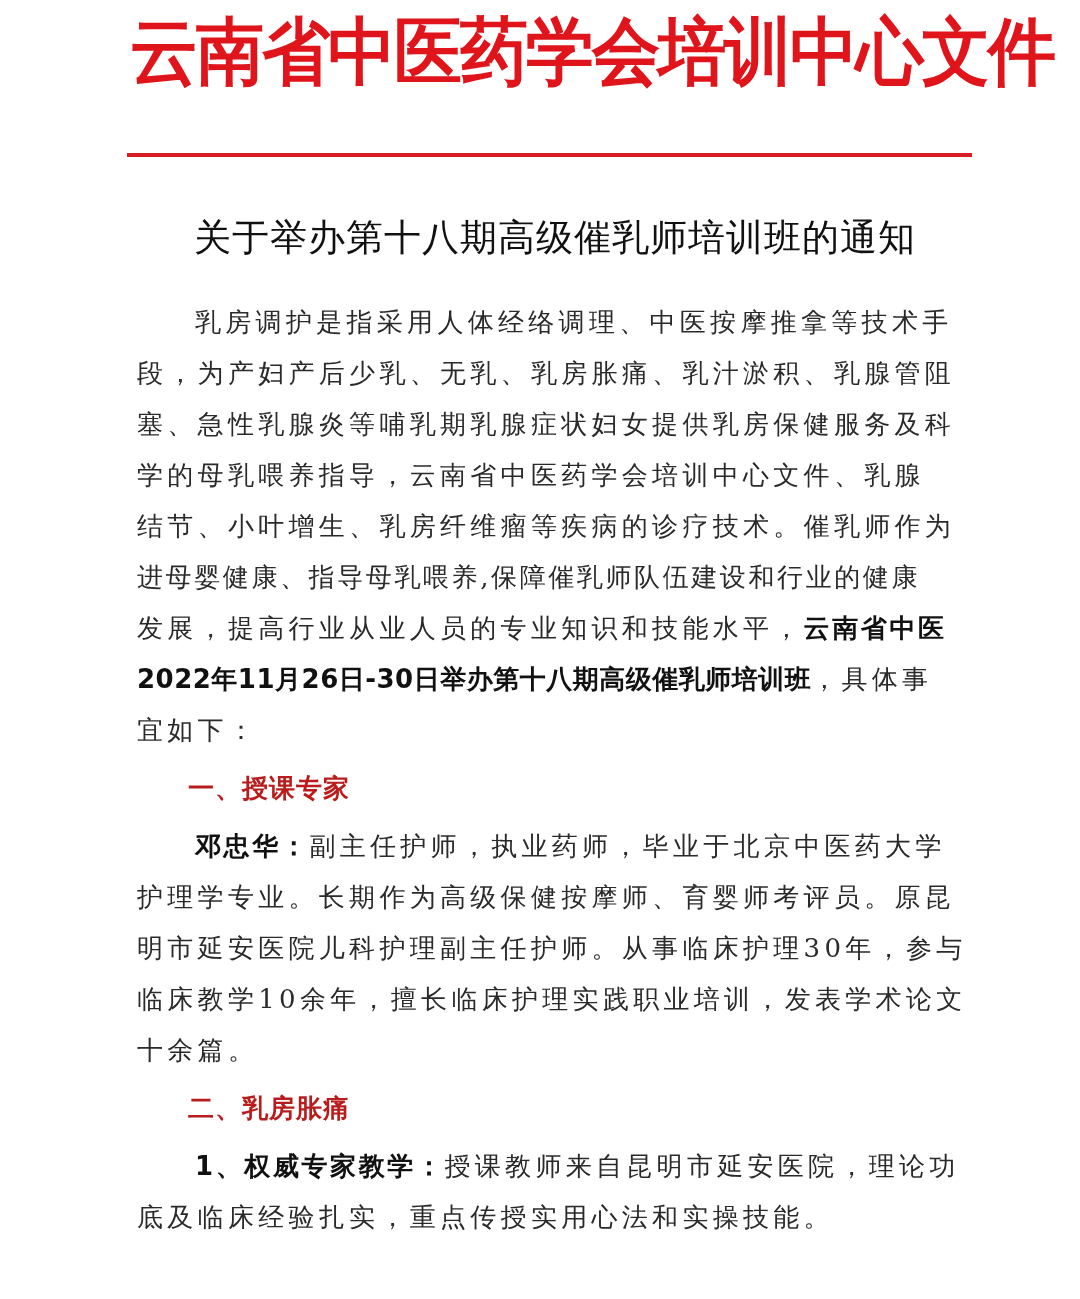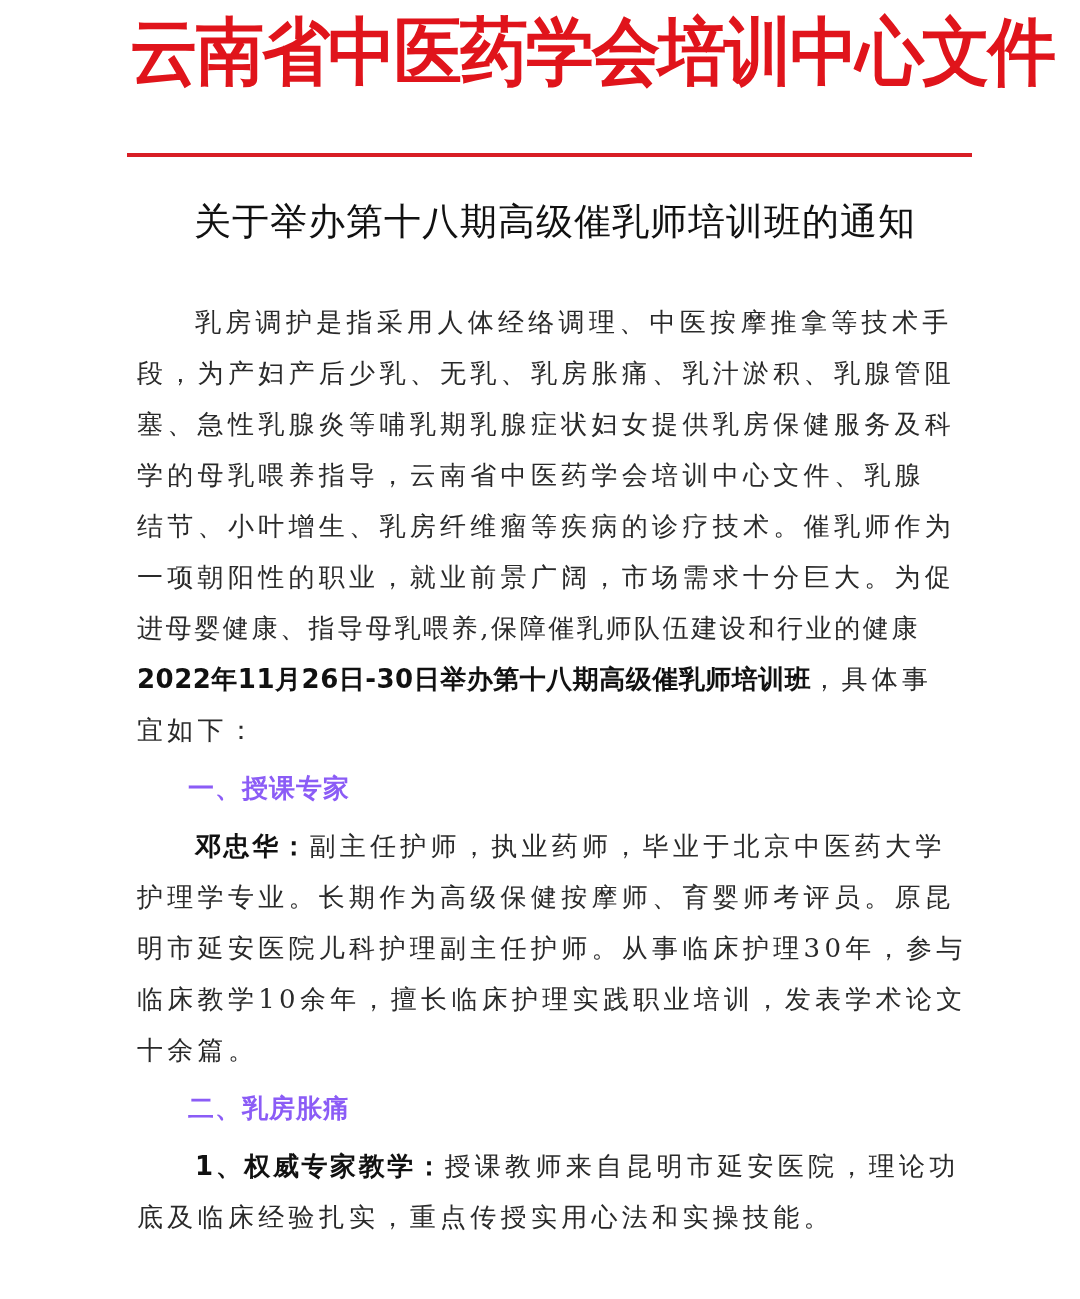--- a/index.html
+++ b/index.html
@@ -9,53 +9,55 @@
     font-family: "DejaVu Serif", "Liberation Serif", serif;
     color: #e0141b; font-size: 68px; line-height: 86px; letter-spacing: -2px;
     white-space: nowrap; text-align: center; font-weight: bold;
     transform: scaleY(1.08);
   }
   .rule {
     position: absolute; left: 127px; top: 153px; width: 845px; height: 4px;
     background: #d81e25;
   }
   .doc-title {
-    position: absolute; left: 130px; top: 196px; width: 850px;
+    position: absolute; left: 130px; top: 212px; width: 850px;
     font-family: "DejaVu Sans", "Liberation Sans", sans-serif;
     font-size: 37px; line-height: 52px; color: #111; white-space: nowrap;
     text-align: center; letter-spacing: 1px;
   }
   .body {
     position: absolute; left: 130px; top: 290px; width: 800px;
     font-family: "DejaVu Serif", "Liberation Serif", serif;
     font-size: 26px; line-height: 51px; color: #2a2a2a; letter-spacing: 4.3px;
     text-align: justify;
   }
   .para { text-indent: 58px; margin: 7px; }
-  .section-head { margin: 0; padding-left: 58px; font-family: "DejaVu Sans", sans-serif; font-weight: bold; letter-spacing: 1px; color: #8b5cf6;}
+  .section-head { margin: 0; padding-left: 58px; font-family: "DejaVu Sans", sans-serif; font-weight: bold; letter-spacing: 1px; color: #b91c1c;}
   .bold { font-weight: bold; color: #111; font-family: "DejaVu Sans", sans-serif; letter-spacing: 2.6px; }
   .line { display: block; white-space: nowrap; }
 </style>
 </head>
 <body>
 
 <div class="header-title">云南省中医药学会培训中心文件</div>
 <div class="rule"></div>
 
 <div class="doc-title">关于举办第十八期高级催乳师培训班的通知</div>
 
 <div class="body">
   <div class="para">
     <span class="line">乳房调护是指采用人体经络调理、中医按摩推拿等技术手</span>
     <span class="line" style="text-indent:0">段，为产妇产后少乳、无乳、乳房胀痛、乳汁淤积、乳腺管阻</span>
     <span class="line" style="text-indent:0">塞、急性乳腺炎等哺乳期乳腺症状妇女提供乳房保健服务及科</span>
     <span class="line" style="text-indent:0">学的母乳喂养指导，云南省中医药学会培训中心文件、乳腺</span>
     <span class="line" style="text-indent:0">结节、小叶增生、乳房纤维瘤等疾病的诊疗技术。催乳师作为</span>
-    <span class="line" style="text-indent:0">一项朝阳性的职业，就业前景广阔，市场需求十分巨大。为促</span>
     <span class="line" style="text-indent:0;letter-spacing:2.6px">进母婴健康、指导母乳喂养,保障催乳师队伍建设和行业的健康</span>
+    <span class="line" style="text-indent:0">
+      <span>发展，提高行业从业人员的专业知识和技能水平，</span><span class="bold">云南省中医</span>
+    </span>
     <span class="line" style="text-indent:0">
       <span class="bold" style="letter-spacing:0.5px">2022年11月26日-30日举办第十八期高级催乳师培训班</span><span>，具体事</span>
     </span>
     <span class="line" style="text-indent:0">宜如下：</span>
   </div>
 
   <div class="section-head">一、授课专家</div>
   <div class="para">
     <span class="line">
       <span class="bold">邓忠华：</span><span>副主任护师，执业药师，毕业于北京中医药大学</span>

